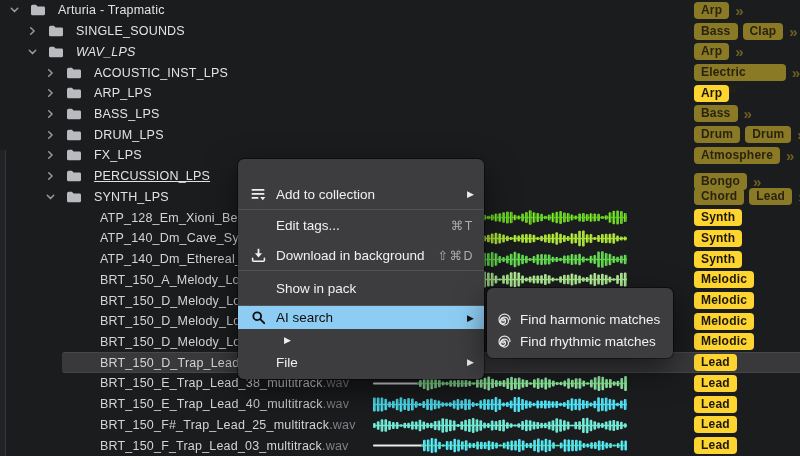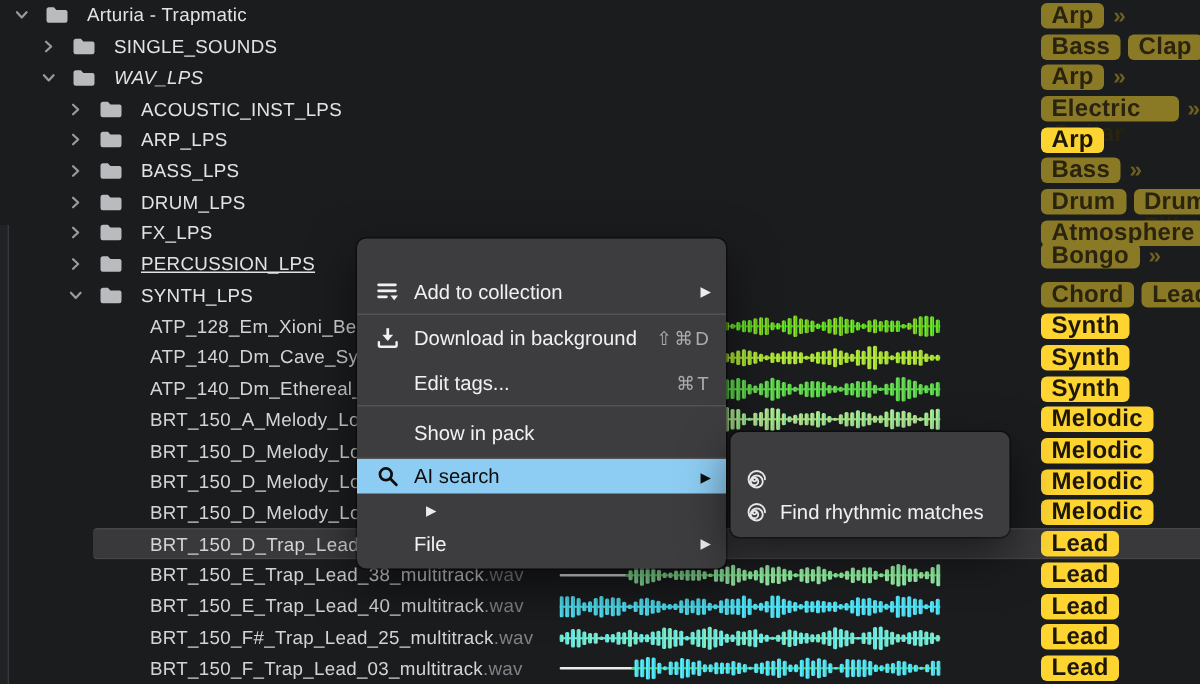--- a/index.html
+++ b/index.html
@@ -11,21 +11,21 @@
   }
   #stage{position:absolute;inset:0;overflow:hidden;}
   .row{position:absolute;left:0;width:800px;display:flex;align-items:center;white-space:nowrap;}
   .sel-bg{position:absolute;left:62px;right:0;background:#39393c;border-top:1px solid #47474b;border-bottom:1px solid #47474b;box-sizing:border-box;border-radius:3px 0 0 3px;}
   .tree-chevron{position:absolute;top:50%;transform:translateY(-50%);line-height:0;}
   .tree-folder{position:absolute;top:50%;transform:translateY(-50%);line-height:0;}
   .tree-label{position:absolute;top:50%;transform:translateY(-50%);font-size:12.5px;color:#e3e3e5;letter-spacing:.2px;}
   .file-label{position:absolute;left:100px;top:50%;transform:translateY(-50%);font-size:12.5px;color:#d3d4d6;letter-spacing:.2px;}
   .file-ext{color:#818287;}
   .tags{position:absolute;left:694px;top:0;height:100%;display:flex;align-items:center;gap:5px;}
-  .chip{height:17px;line-height:17px;padding:0 7px;border-radius:4px;font-size:16px;font-weight:bold;letter-spacing:.2px;}
+  .chip{height:17px;line-height:17px;padding:0 7px;border-radius:4px;font-size:12px;font-weight:bold;letter-spacing:.2px;}
   .chip.dark{background:var(--chip-dark,#8b7a25);color:#2a230f;}
   .chip.bright{background:var(--chip-bright,#fdd430);color:#1d1708;}
   .more{color:#6e6020;font-size:15px;font-weight:bold;margin-left:1px;}
   .wave{position:absolute;left:373px;}
   #left-strip{position:absolute;left:0;top:150px;bottom:0;width:5px;background:#212225;}
   #left-divider{position:absolute;left:5px;top:150px;bottom:0;width:1px;background:#37373b;}
   .menu{position:absolute;background:var(--menu-bg,#3d3d40);border-radius:6px;
     box-shadow:0 12px 32px rgba(0,0,0,.55),0 0 0 1px rgba(0,0,0,.4);padding:20px 0 6px;}
   #context-menu{left:238px;top:159px;width:246px;z-index:10;}
   #ai-submenu{left:487px;top:288px;width:186px;z-index:11;}
@@ -155,21 +155,21 @@
       </div>
       <div class="row" style="top: 165.818px; height: 20.7273px;">
         <span class="tree-chevron" style="left: 46px;"><svg width="9" height="9" viewBox="0 0 9 9">
             <polyline points="2.7,1.3 6.1,4.5 2.7,7.7" fill="none" stroke="#9a9a9e" stroke-width="1.5" stroke-linecap="round" stroke-linejoin="round"></polyline>
           </svg></span>
         <span class="tree-folder" style="left: 66px;"><svg width="16" height="13" viewBox="0 0 16 13">
             <path d="M1 3 q0-1.7 1.7-1.7 h3.2 l1.7 1.8 h6 q1.4 0 1.4 1.4 v5.7 q0 1.5 -1.5 1.5 H2.5 Q1 11.7 1 10.2 Z" fill="#babbbe"></path>
           </svg></span>
         <span class="tree-label" style="left: 94px; text-decoration: underline;">PERCUSSION_LPS</span>
       </div>
-      <div class="tags" style="top: 160px; height: 20.7273px; position: absolute;">
+      <div class="tags" style="top: 171px; height: 20.7273px; position: absolute;">
         <span class="chip dark">Bongo</span>
         <span class="more">»</span>
       </div>
       <div class="row" style="top: 186.545px; height: 20.7273px;">
         <span class="tree-chevron" style="left: 46px;"><svg width="9" height="9" viewBox="0 0 9 9">
             <polyline points="1.3,2.7 4.5,6.1 7.7,2.7" fill="none" stroke="#9a9a9e" stroke-width="1.5" stroke-linecap="round" stroke-linejoin="round"></polyline>
           </svg></span>
         <span class="tree-folder" style="left: 66px;"><svg width="16" height="13" viewBox="0 0 16 13">
             <path d="M1 3 q0-1.7 1.7-1.7 h3.2 l1.7 1.8 h6 q1.4 0 1.4 1.4 v5.7 q0 1.5 -1.5 1.5 H2.5 Q1 11.7 1 10.2 Z" fill="#babbbe"></path>
           </svg></span>
@@ -864,34 +864,34 @@
           <rect x="1.5" y="7" width="13" height="1.8" rx=".9"></rect>
           <rect x="1.5" y="11" width="7" height="1.8" rx=".9"></rect>
           <path d="M10.3 11 h5 l-2.5 3.2 z"></path>
         </svg>
       </span>
       <span class="mi-label">Add to collection</span>
       <span class="mi-arrow">▶</span>
     </div>
     <div class="menu-sep"></div>
     <div class="menu-item" style="height:30px">
+      <span class="mi-icon"></span>
+      <span class="mi-label">Edit tags...</span>
+      <span class="mi-shortcut">⌘T</span>
+    </div>
+    <div class="menu-item" style="height:30px">
       <span class="mi-icon">
         <svg width="17" height="17" viewBox="0 0 17 17">
           <rect x="7.6" y="1.8" width="1.8" height="5.2" fill="currentColor"></rect>
           <path d="M4.9 6.2 h7.2 l-3.6 4.2 z" fill="currentColor"></path>
           <path d="M2.6 11.2 v2 q0 1 1 1 h9.8 q1 0 1 -1 v-2" fill="none" stroke="currentColor" stroke-width="1.6" stroke-linecap="round"></path>
         </svg>
       </span>
       <span class="mi-label">Download in background</span>
       <span class="mi-shortcut">⇧⌘D</span>
-    </div>
-    <div class="menu-item" style="height:30px">
-      <span class="mi-icon"></span>
-      <span class="mi-label">Edit tags...</span>
-      <span class="mi-shortcut">⌘T</span>
     </div>
     <div class="menu-sep"></div>
     <div class="menu-item" style="height:34px">
       <span class="mi-icon"></span>
       <span class="mi-label">Show in pack</span>
     </div>
     <div class="menu-sep"></div>
     <div class="menu-item hl" style="height:23px">
       <span class="mi-icon">
         <svg width="16" height="16" viewBox="0 0 16 16">
@@ -913,20 +913,21 @@
     </div>
   </div>
 
   <div id="ai-submenu" class="menu">
     <div class="sub-item">
       <span class="mi-icon">
         <svg width="15" height="15" viewBox="0 0 15 15">
           <path d="M13 7.5 A5.5 5.5 0 1 0 7.5 13 A4 4 0 1 0 3.5 9 A2.5 2.5 0 1 0 6 6.5 A1.2 1.2 0 1 0 7.2 7.7" fill="none" stroke="#e6e6e8" stroke-width="1.25" stroke-linecap="round"></path>
         </svg>
       </span>
+      <span class="mi-label">Find harmonic matches</span>
     </div>
     <div class="sub-item">
       <span class="mi-icon">
         <svg width="15" height="15" viewBox="0 0 15 15">
           <path d="M13 7.5 A5.5 5.5 0 1 0 7.5 13 A4 4 0 1 0 3.5 9 A2.5 2.5 0 1 0 6 6.5 A1.2 1.2 0 1 0 7.2 7.7" fill="none" stroke="#e6e6e8" stroke-width="1.25" stroke-linecap="round"></path>
         </svg>
       </span>
       <span class="mi-label">Find rhythmic matches</span>
     </div>
   </div>

